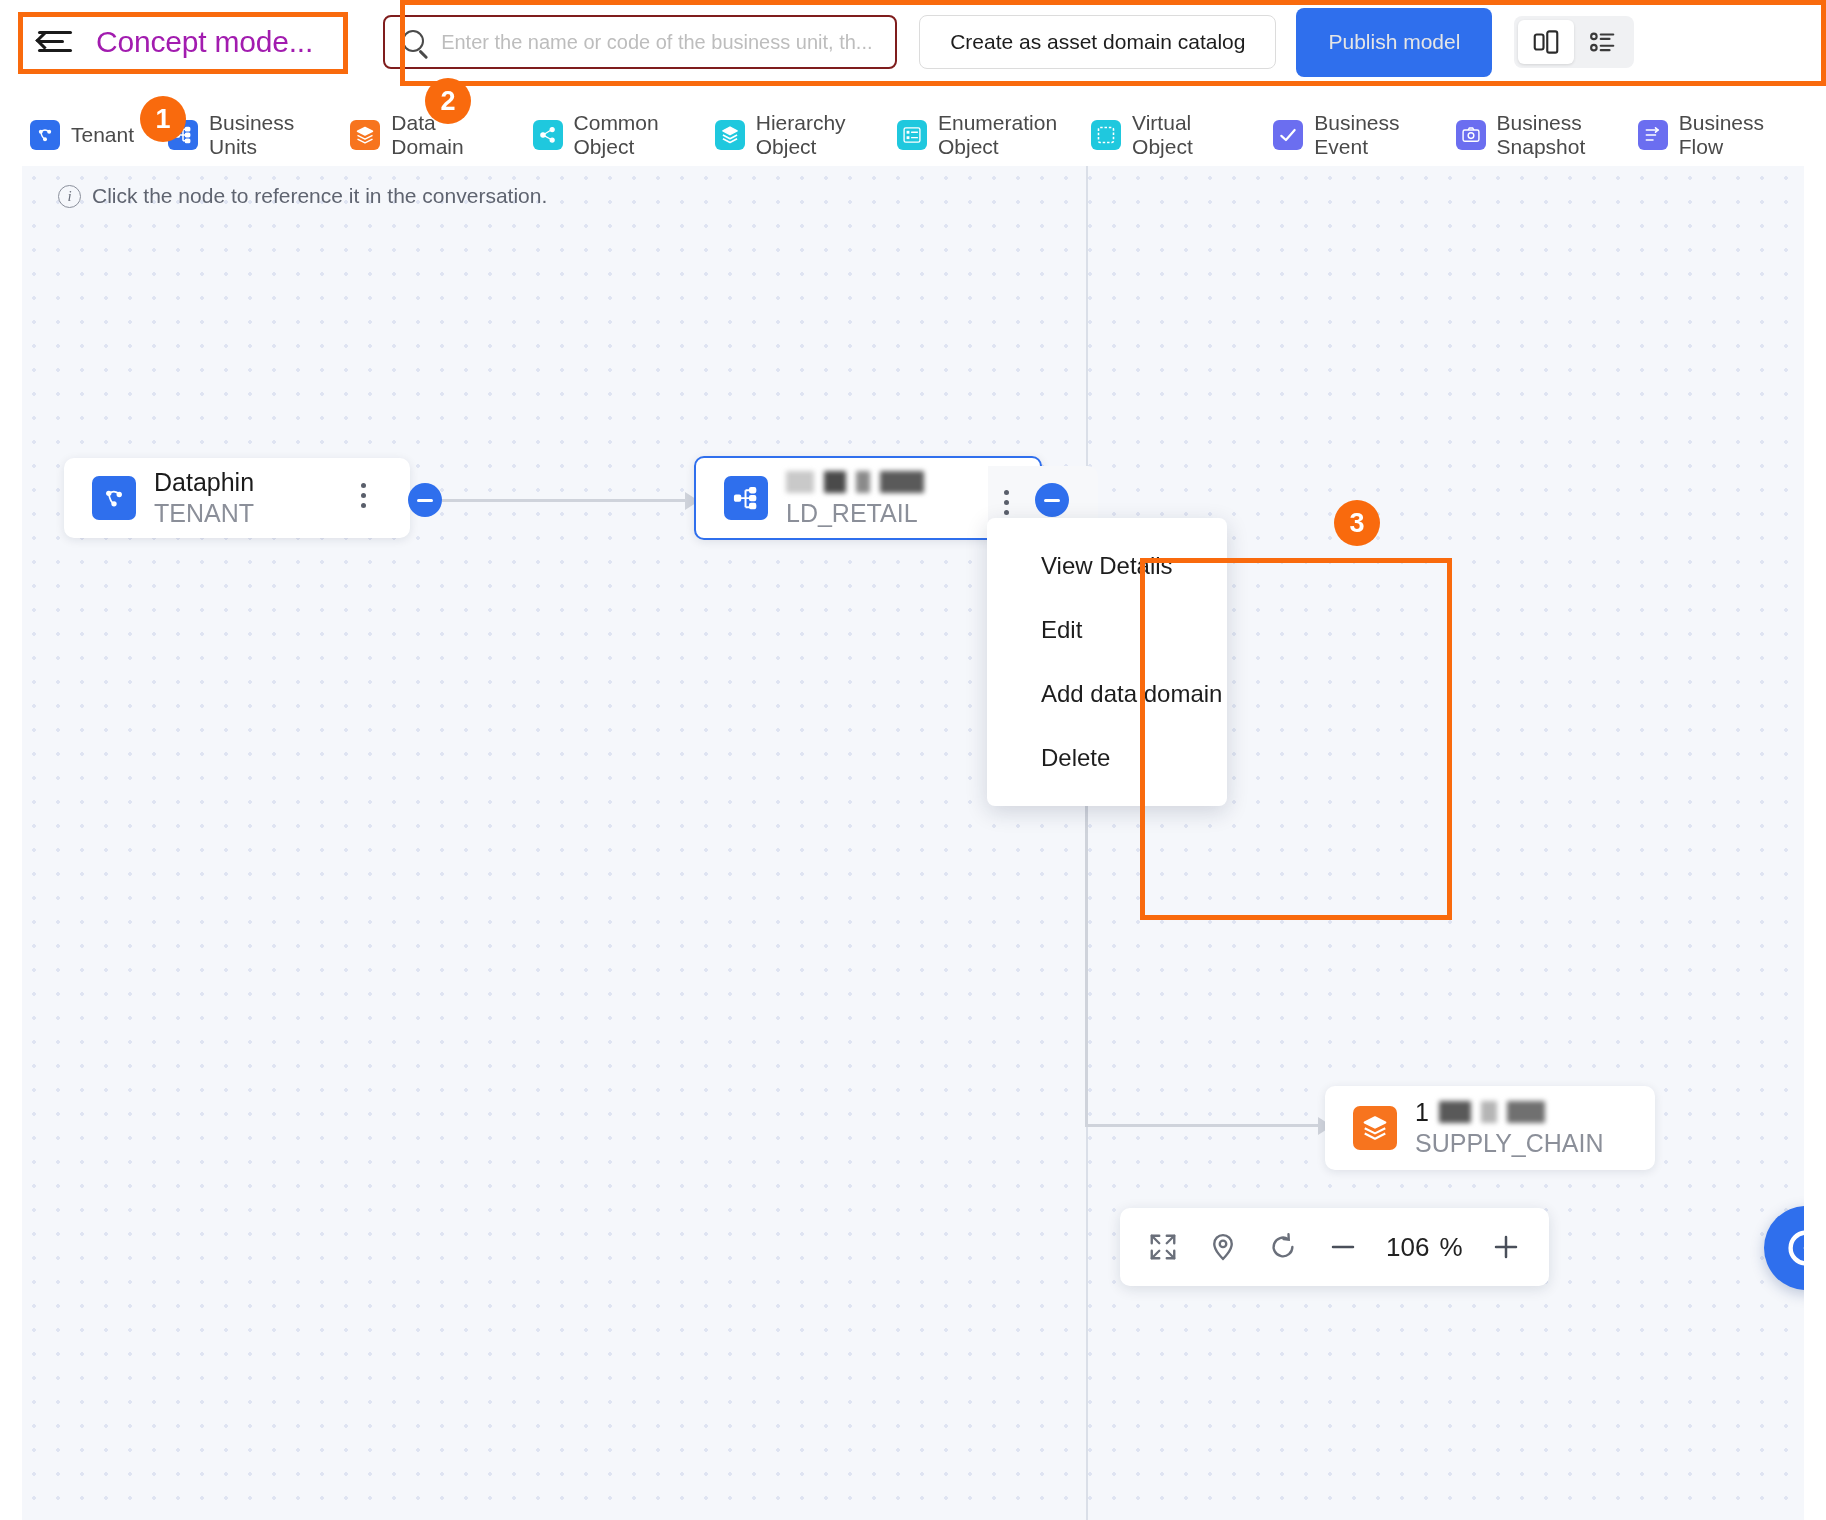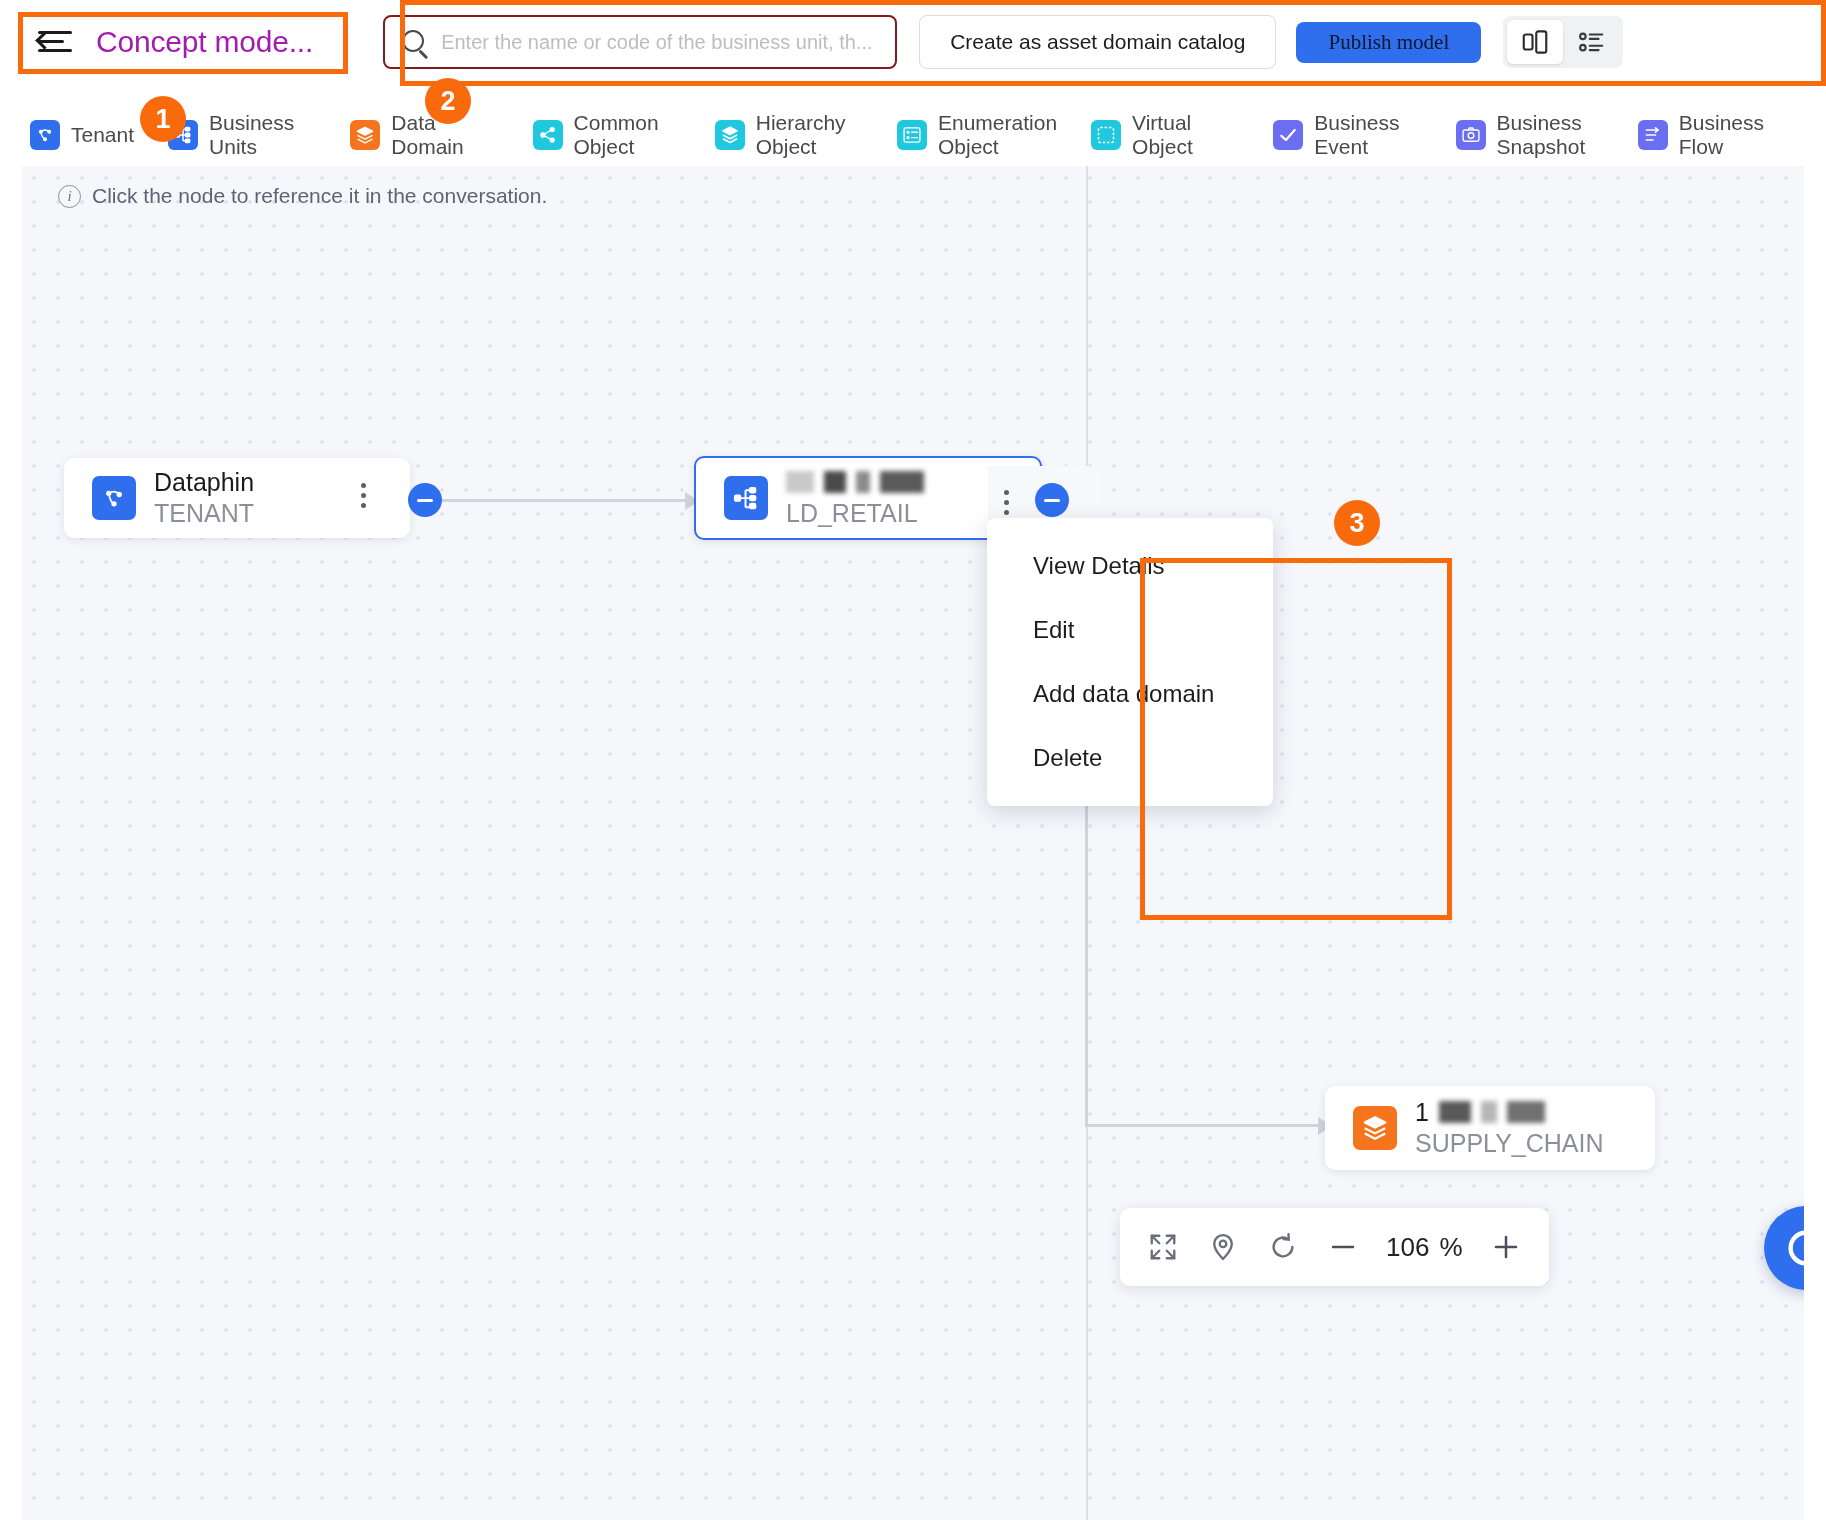--- a/index.html
+++ b/index.html
@@ -52,23 +52,23 @@
     background: #4a4a4a; transform: rotate(45deg); border-radius: 2px;
   }
 
   .btn-ghost {
     margin-left: 22px; height: 54px; padding: 0 30px; border: 1px solid #dcdcdc;
     border-radius: 8px; background: #fff; font-size: 21px; color: #1d1d1d;
     display: flex; align-items: center; cursor: pointer; white-space: nowrap;
     font-family: "Liberation Sans", sans-serif;
   }
   .btn-primary {
-    margin-left: 20px; height: 41px; padding: 0 32px; border: none; border-radius: 8px;
-    background: #2f6fed; font-size: 21px; color: #0f172a; display: flex; align-items: center;
-    cursor: pointer; white-space: nowrap; font-family: Liberation Serif, serif;
+    margin-left: 20px; height: 69px; padding: 0 32px; border: none; border-radius: 8px;
+    background: #2f6fed; font-size: 21px; color: #e5e5e5; display: flex; align-items: center;
+    cursor: pointer; white-space: nowrap; font-family: Liberation Sans, sans-serif;
   }
   .view-toggle {
     margin-left: 22px; height: 52px; background: #f0f1f3; border-radius: 8px;
     display: flex; align-items: center; padding: 4px;
   }
   .vt-btn {
     width: 56px; height: 44px; display: flex; align-items: center; justify-content: center;
     border-radius: 6px; cursor: pointer;
   }
   .vt-btn.active { background: #ffffff; box-shadow: 0 1px 3px rgba(0,0,0,.12); }
@@ -132,22 +132,22 @@
   .edge { position: absolute; background: #cfd3db; }
   .arrowhead-r {
     position: absolute; width: 0; height: 0;
     border-top: 9px solid transparent; border-bottom: 9px solid transparent;
     border-left: 14px solid #cfd3db;
   }
 
   
   .ctx-menu {
     position: absolute; background: #fff; border-radius: 8px;
-    box-shadow: 0 6px 22px rgba(20,30,60,.16); padding: 16px 4px;
-    width: 286px;
+    box-shadow: 0 6px 22px rgba(20,30,60,.16); padding: 16px 12px;
+    width: 240px;
   }
   .ctx-item {
     height: 64px; display: flex; align-items: center; padding: 0 42px;
     font-size: 24px; color: #1d1d1d; cursor: pointer; white-space: nowrap;
   }
 
   
   .zoombar {
     position: absolute; background: #fff; border-radius: 10px;
     box-shadow: 0 3px 14px rgba(20,30,60,.12);

